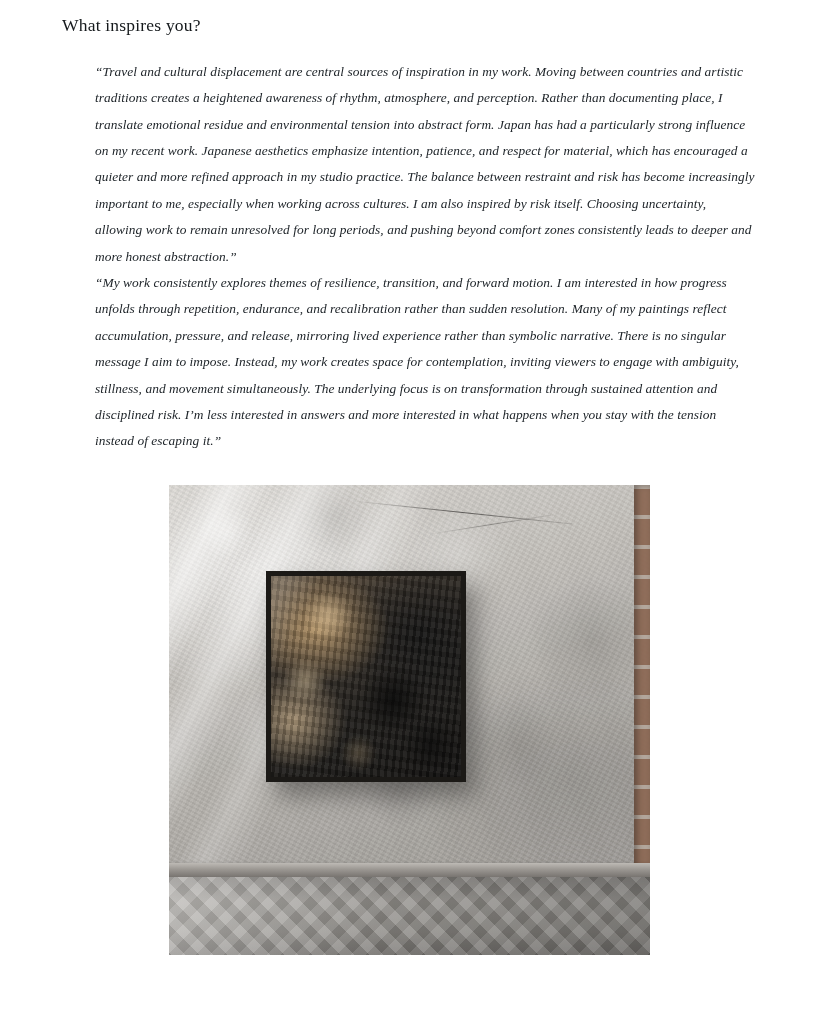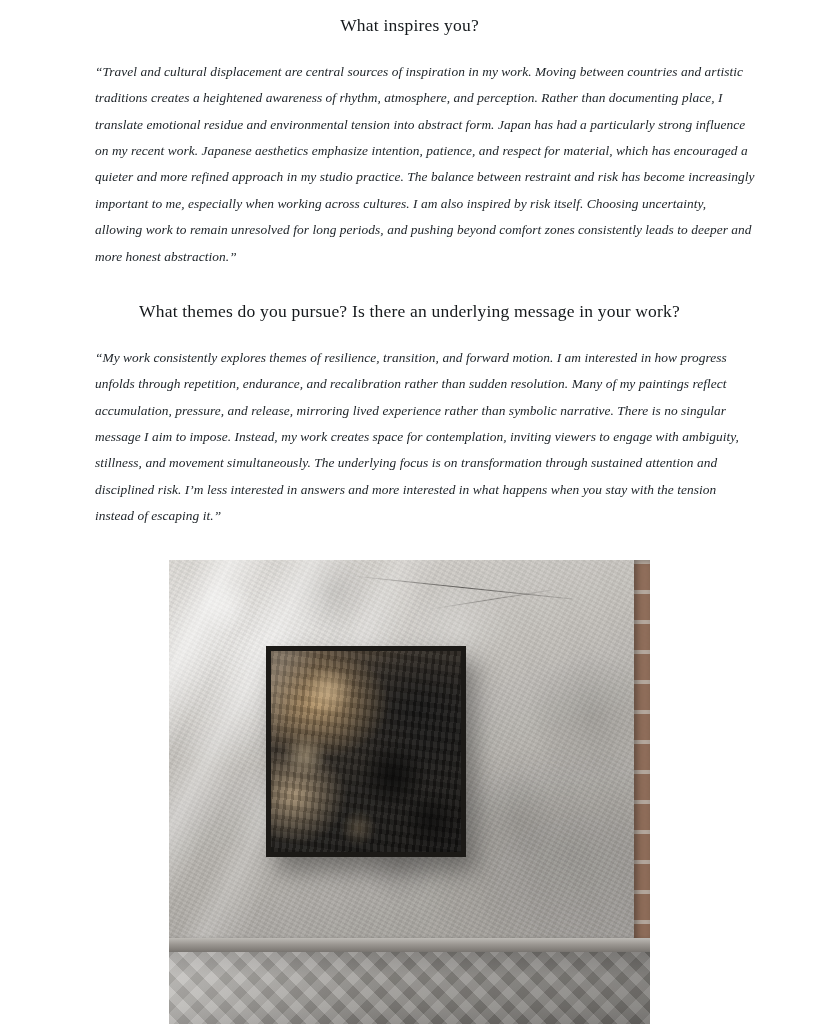--- a/index.html
+++ b/index.html
@@ -26,21 +26,20 @@
     padding: 14px 62px 0 62px;
   }
   h2.question {
     font-family: "Liberation Serif", serif;
     font-weight: 400;
     font-size: 17.5px;
     line-height: 1.3;
     letter-spacing: 0.2px;
     margin: 0 0 22px 0;
     color: #15191c;
-    text-align: center;
   }
   h2.question.second {
     margin-top: 30px;
     margin-bottom: 22px;
   }
   p.answer {
     margin: 0;
     padding-left: 33px;
     padding-right: 2px;
     font-size: 13.4px;
@@ -215,21 +214,20 @@
 </head>
 <body>
 
 <div class="page">
   <div class="content">
 
     <h2 class="question">What inspires you?</h2>
 
     <p class="answer">“Travel and cultural displacement are central sources of inspiration in my work. Moving between countries and artistic traditions creates a heightened awareness of rhythm, atmosphere, and perception. Rather than documenting place, I translate emotional residue and environmental tension into abstract form. Japan has had a particularly strong influence on my recent work. Japanese aesthetics emphasize intention, patience, and respect for material, which has encouraged a quieter and more refined approach in my studio practice. The balance between restraint and risk has become increasingly important to me, especially when working across cultures. I am also inspired by risk itself. Choosing uncertainty, allowing work to remain unresolved for long periods, and pushing beyond comfort zones consistently leads to deeper and more honest abstraction.”</p>
 
-    <h2 class="question second">What themes do you pursue? Is there an underlying message in your work?</h2>
 
     <p class="answer">“My work consistently explores themes of resilience, transition, and forward motion. I am interested in how progress unfolds through repetition, endurance, and recalibration rather than sudden resolution. Many of my paintings reflect accumulation, pressure, and release, mirroring lived experience rather than symbolic narrative. There is no singular message I aim to impose. Instead, my work creates space for contemplation, inviting viewers to engage with ambiguity, stillness, and movement simultaneously. The underlying focus is on transformation through sustained attention and disciplined risk. I’m less interested in answers and more interested in what happens when you stay with the tension instead of escaping it.”</p>
 
     <div class="figure-wrap">
       <div class="photo">
 
         <div class="wall">
           <div class="wall-grain"></div>
           <div class="wall-mottle"></div>
           <div class="light"></div>

